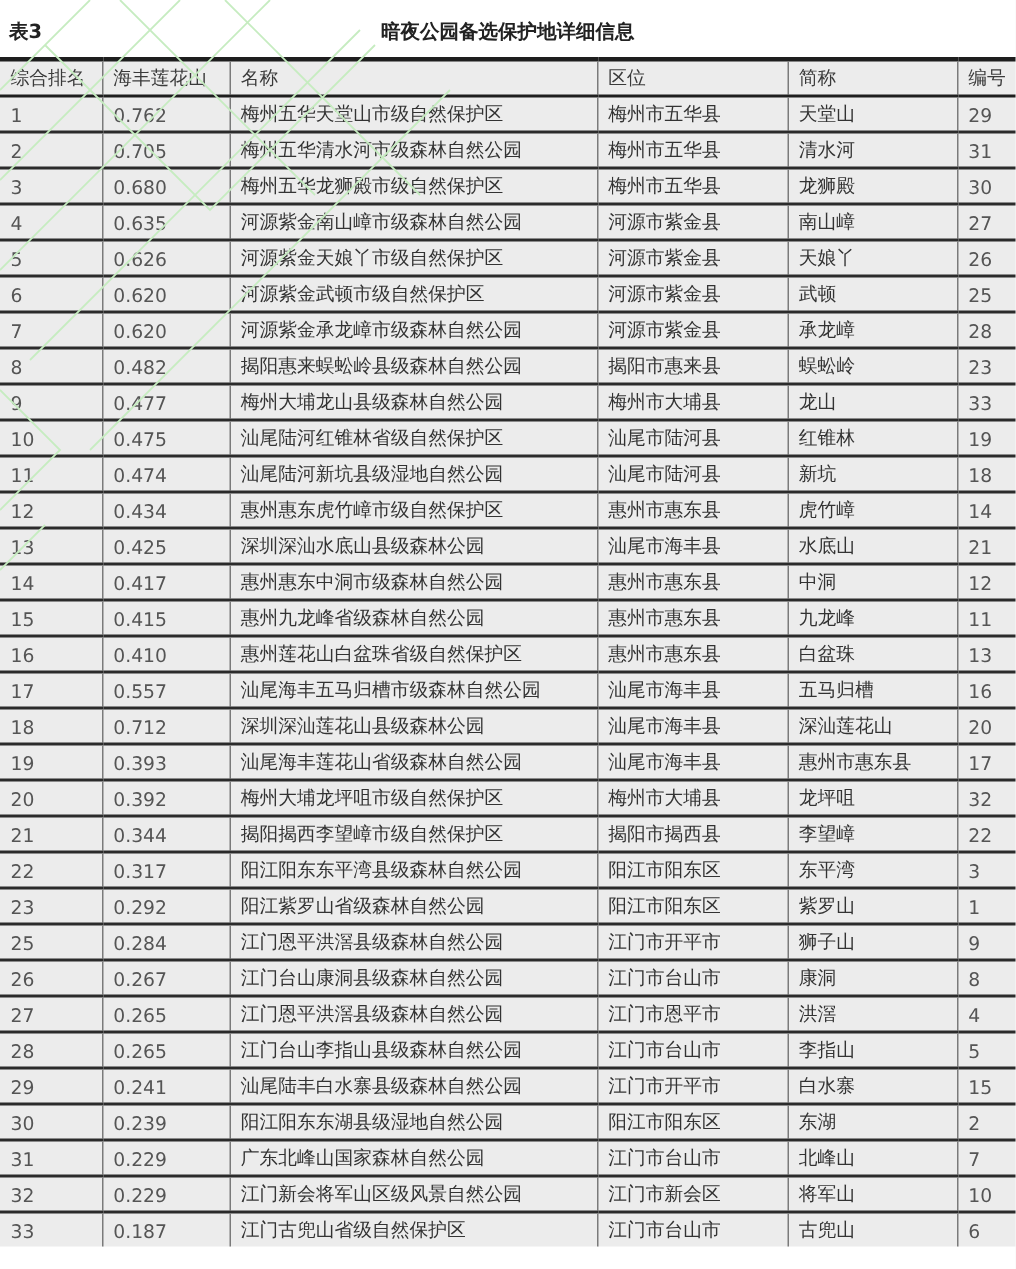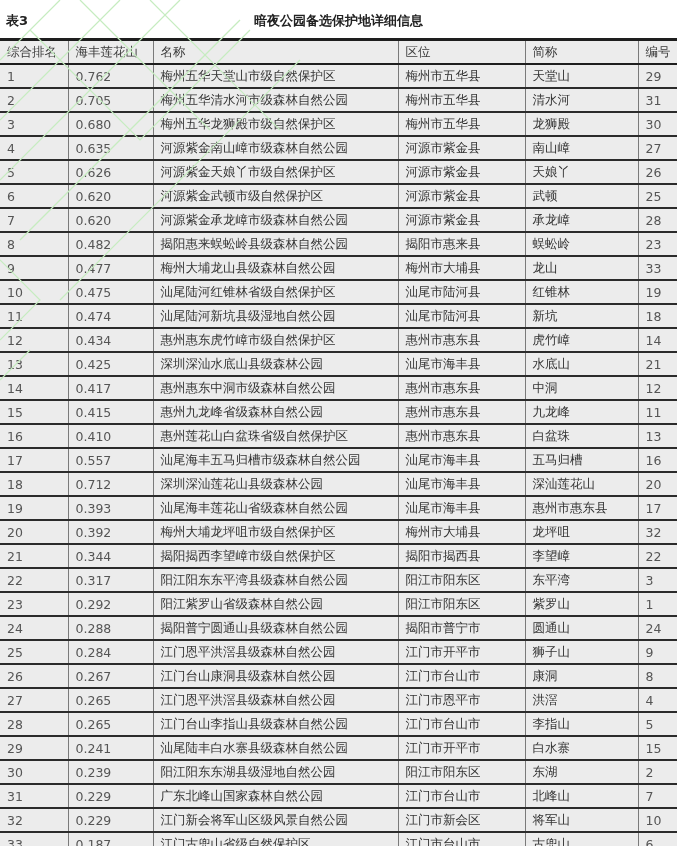--- a/index.html
+++ b/index.html
@@ -260,28 +260,20 @@
       </tr>
       <tr>
         <td class="num">23</td>
         <td class="num">0.292</td>
         <td>阳江紫罗山省级森林自然公园</td>
         <td>阳江市阳东区</td>
         <td>紫罗山</td>
         <td class="num">1</td>
       </tr>
       <tr>
-        <td class="num">24</td>
-        <td class="num">0.288</td>
-        <td>揭阳普宁圆通山县级森林自然公园</td>
-        <td>揭阳市普宁市</td>
-        <td>圆通山</td>
-        <td class="num">24</td>
-      </tr>
-      <tr>
         <td class="num">25</td>
         <td class="num">0.284</td>
         <td>江门恩平洪滘县级森林自然公园</td>
         <td>江门市开平市</td>
         <td>狮子山</td>
         <td class="num">9</td>
       </tr>
       <tr>
         <td class="num">26</td>
         <td class="num">0.267</td>

